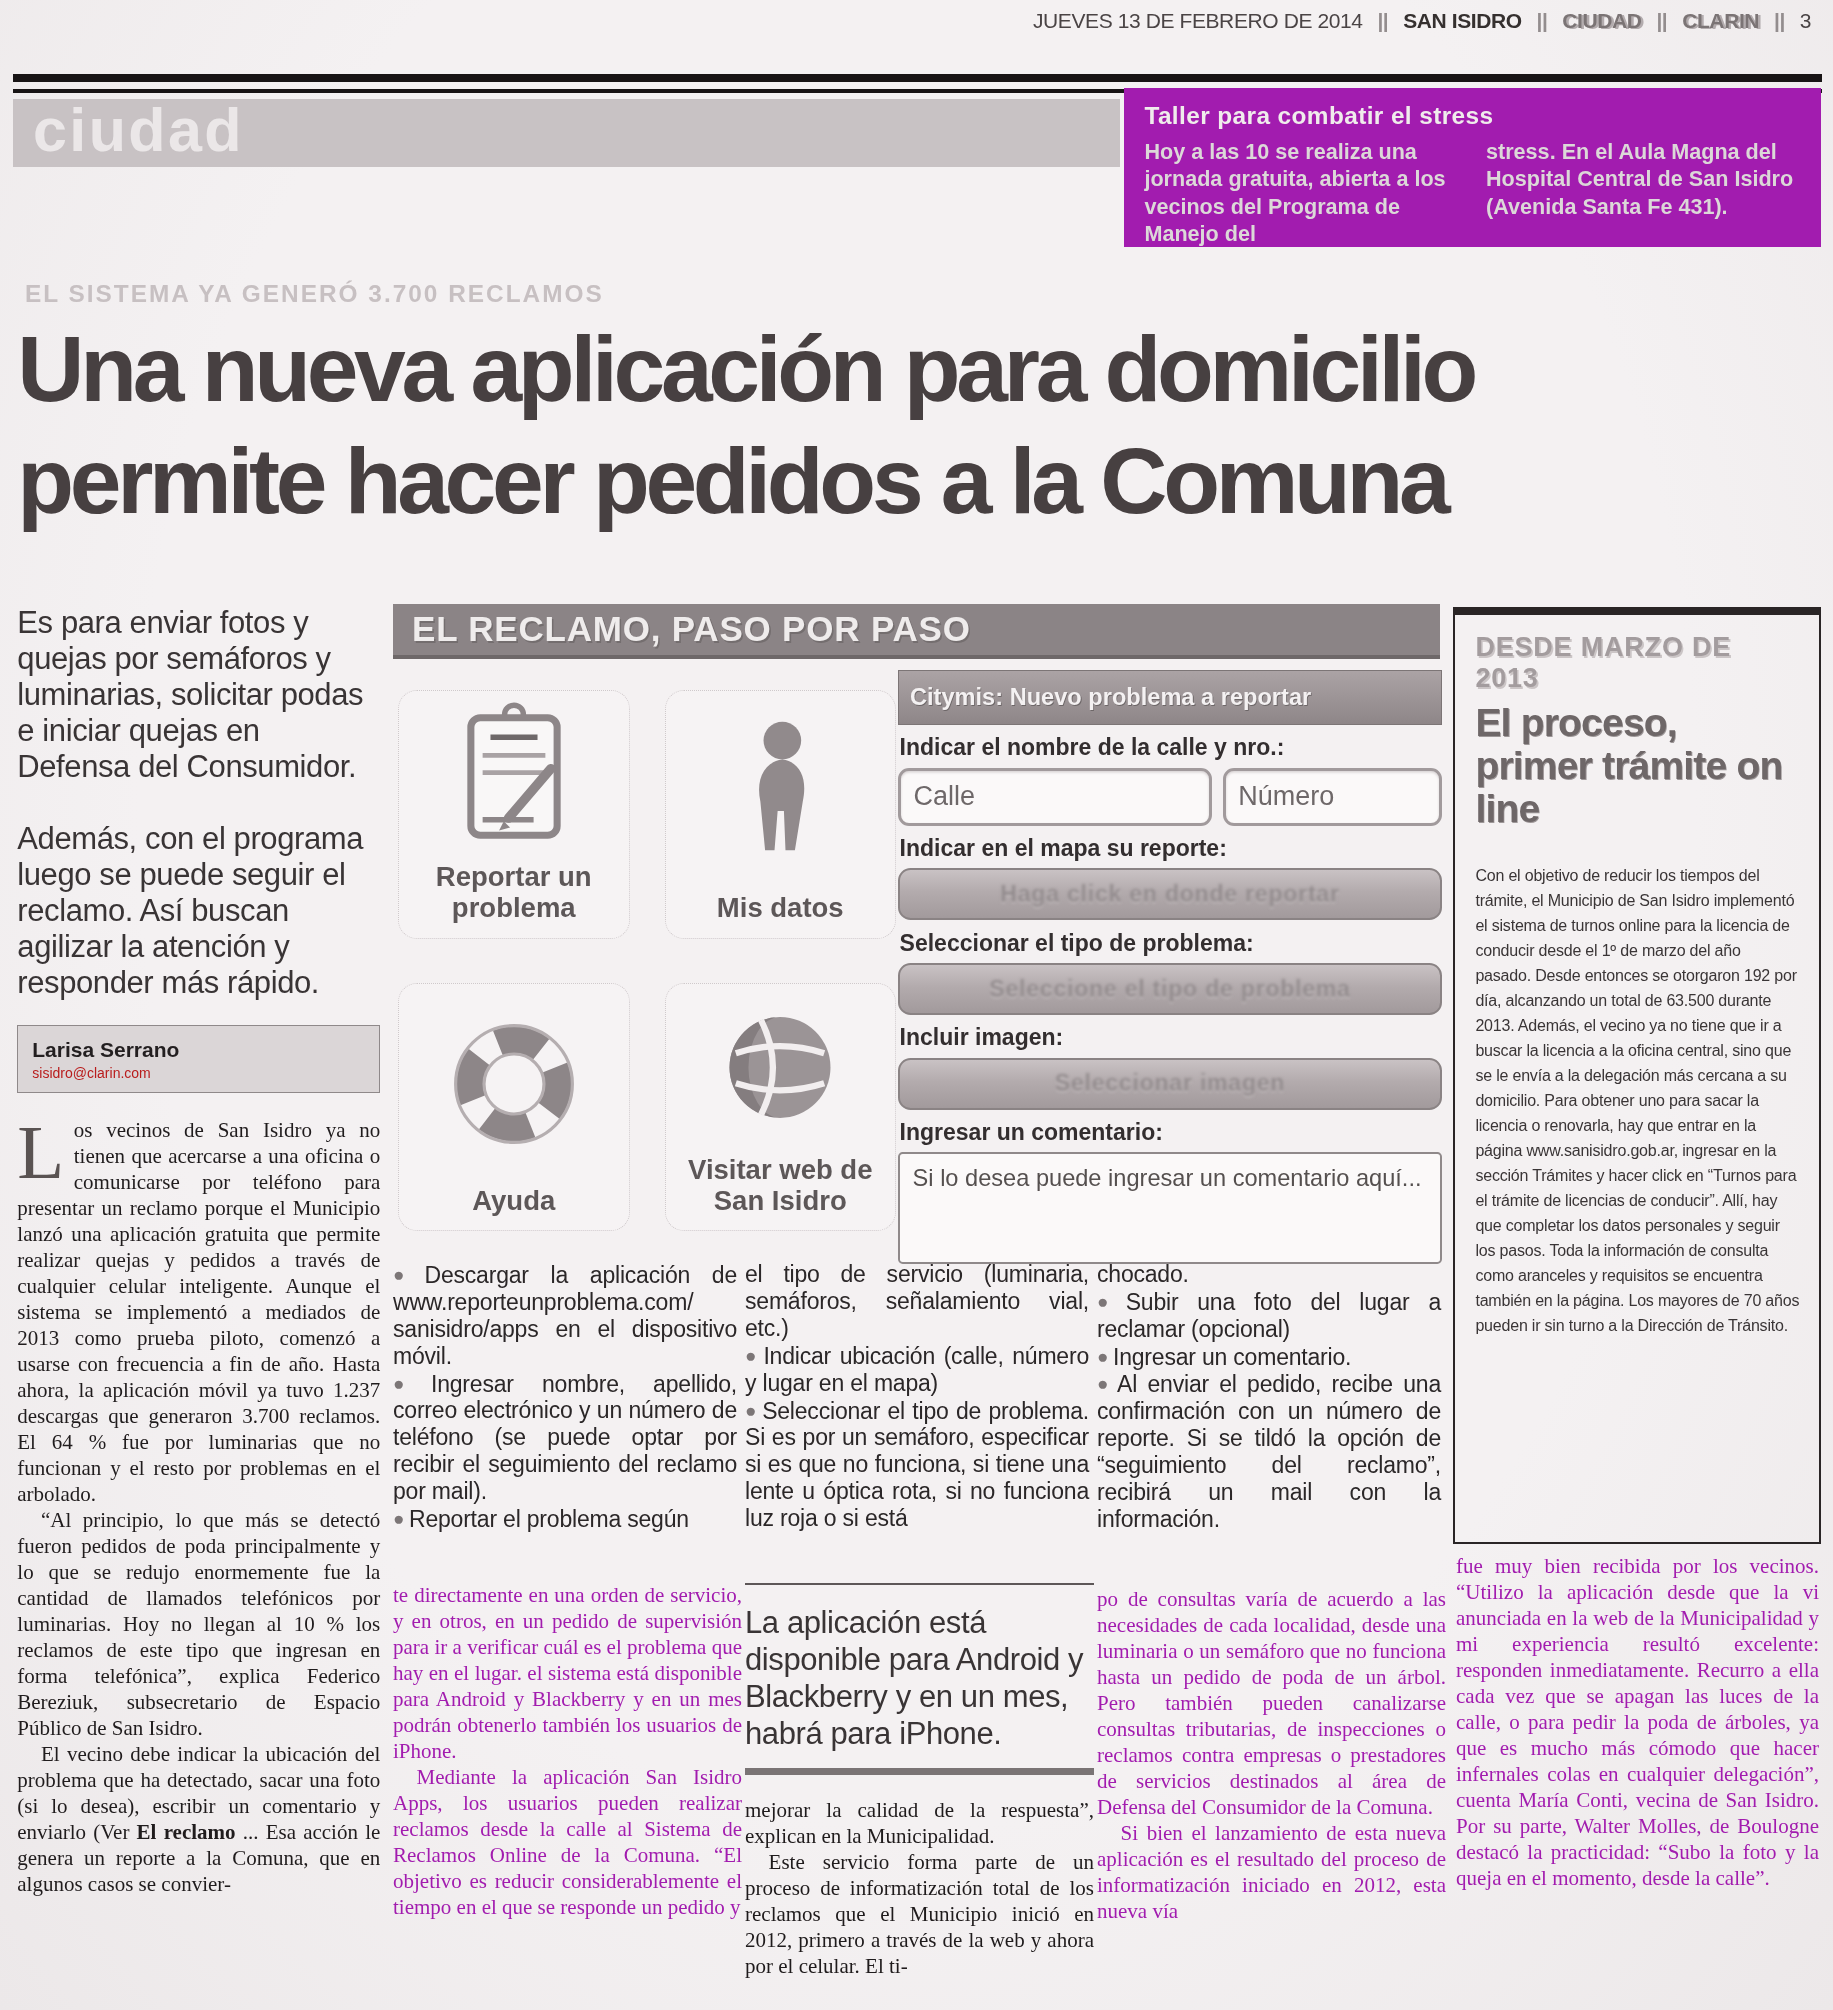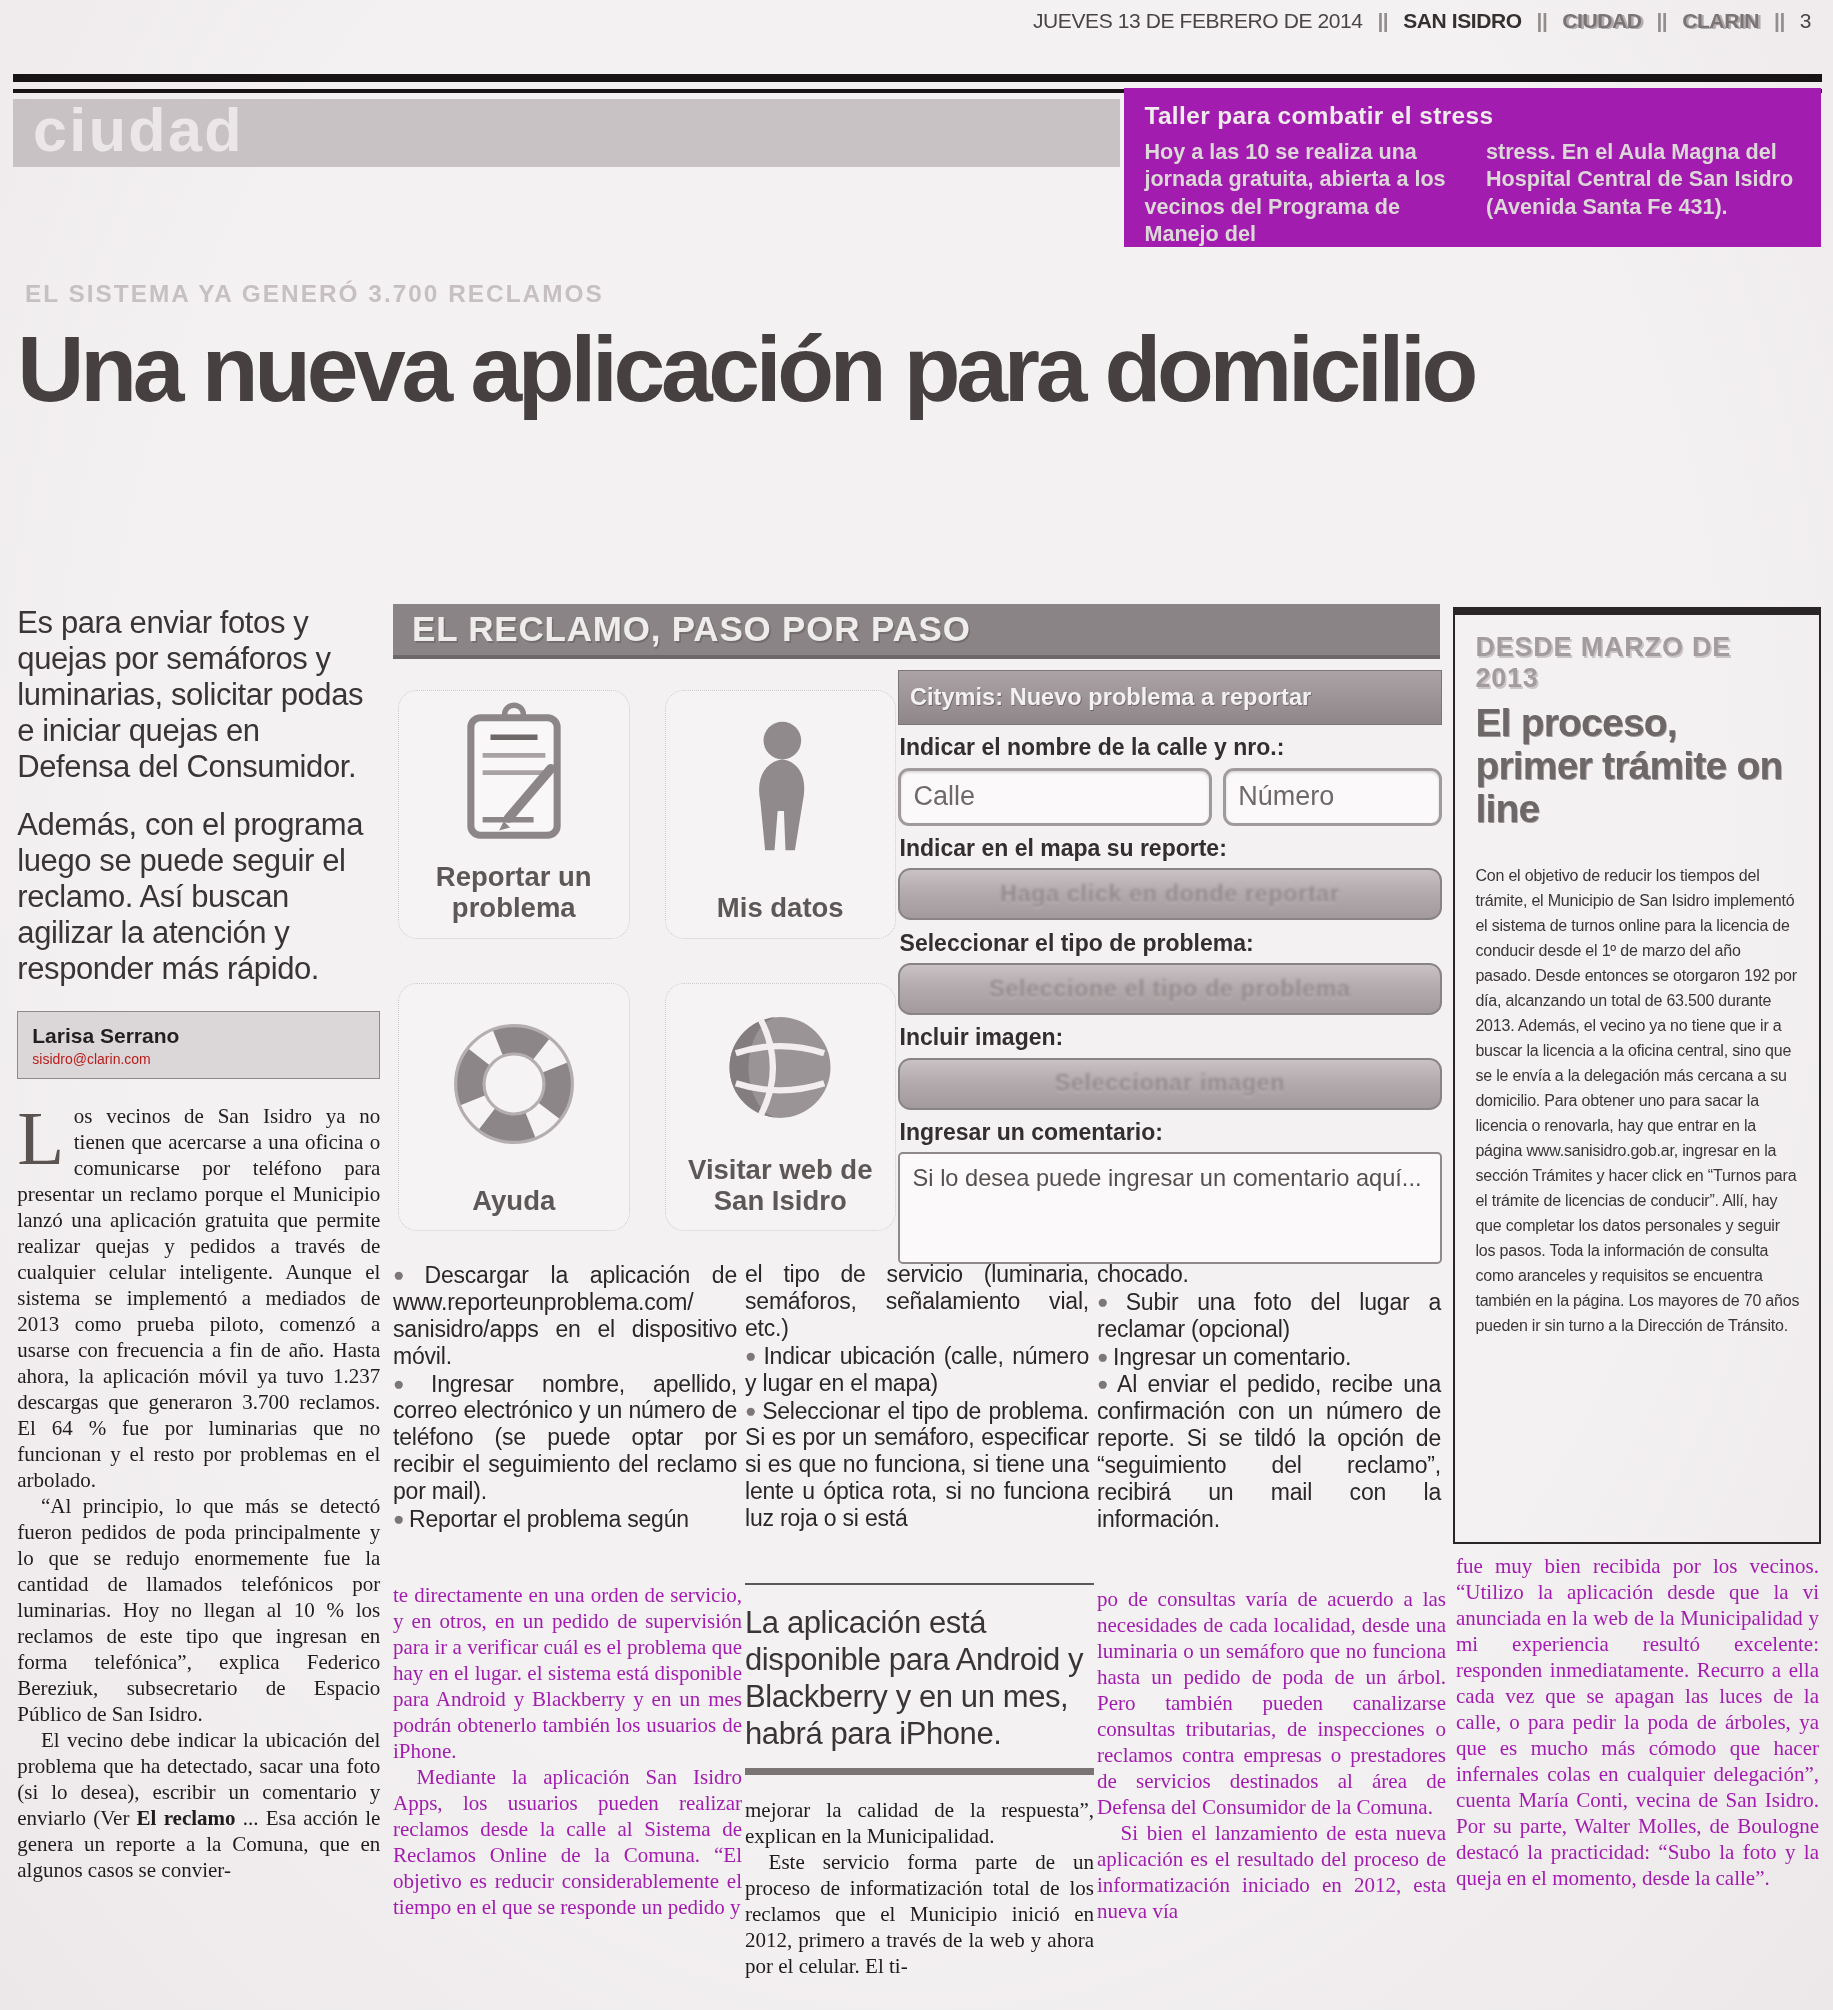--- a/index.html
+++ b/index.html
@@ -30,21 +30,21 @@
   .stress .cols{display:flex;gap:27px}
   .stress .cols div{flex:1;font-size:21.6px;line-height:27.5px;font-weight:bold;color:#dcd8d8}
 
   
   .kicker{position:absolute;left:25px;top:280px;font-size:24.4px;font-weight:bold;letter-spacing:2px;color:#c7c0c2}
   .headline{position:absolute;left:17.3px;top:313px;width:1805px;font-weight:bold;color:#474041;font-size:93px;letter-spacing:-4.3px;line-height:112px}
 
   
   .leftcol{position:absolute;left:17.3px;top:605px;width:363px}
   .lede{font-size:31px;line-height:36px;color:#393435;letter-spacing:-0.4px}
-  .lede + .lede{margin-top:22px}
+  .lede + .lede{margin-top:36px}
   .byline{margin-top:23.6px;background:#dbd6d7;border:1.6px solid #8f898a;padding:12.6px 7.9px 11px 14px}
   .byline .name{font-size:21px;font-weight:bold;color:#231f20}
   .byline .mail{font-size:14px;color:#b91c1c;margin-top:3px}
   .article{margin-top:23.6px;font-family:"Liberation Serif",serif;font-size:21px;line-height:26px;text-align:justify;color:#201c1d}
   .article p + p{text-indent:23.6px}
   .dropcap{float:left;font-size:77px;line-height:63px;padding:4.7px 9.4px 0 0;color:#5a5352;font-family:"Liberation Serif",serif}
 
   
   .info-title{position:absolute;left:393px;top:604px;width:1047px;height:55px;background:#8b8486;border-bottom:4.7px solid #6e6869;color:#efecec;font-weight:bold;font-size:35px;line-height:50px;padding-left:19px;letter-spacing:0.8px;text-shadow:1.6px 1.6px 0 #746e6f}
   .tiles{position:absolute;left:398px;top:690px;width:498px;height:541px;display:grid;grid-template-columns:1fr 1fr;grid-template-rows:1fr 1fr;gap:44px 35px}
@@ -119,20 +119,21 @@
   <h3>Taller para combatir el stress</h3>
   <div class="cols">
     <div>Hoy a las 10 se realiza una jornada gratuita, abierta a los vecinos del Programa de Manejo del</div>
     <div>stress. En el Aula Magna del Hospital Central de San Isidro (Avenida Santa Fe 431).</div>
   </div>
 </div>
 
 <div class="kicker">EL SISTEMA YA GENERÓ 3.700 RECLAMOS</div>
 <h1 class="headline">
   <span style="display:block">Una nueva aplicación para domicilio</span>
+  <span style="display:block">permite hacer pedidos a la Comuna</span>
 </h1>
 
 <div class="leftcol">
   <p class="lede">Es para enviar fotos y quejas por semáforos y luminarias, solicitar podas e iniciar quejas en Defensa del Consumidor.</p>
   <p class="lede">Además, con el programa luego se puede seguir el reclamo. Así buscan agilizar la atención y responder más rápido.</p>
   <div class="byline">
     <div class="name">Larisa Serrano</div>
     <div class="mail">sisidro@clarin.com</div>
   </div>
   <div class="article">

